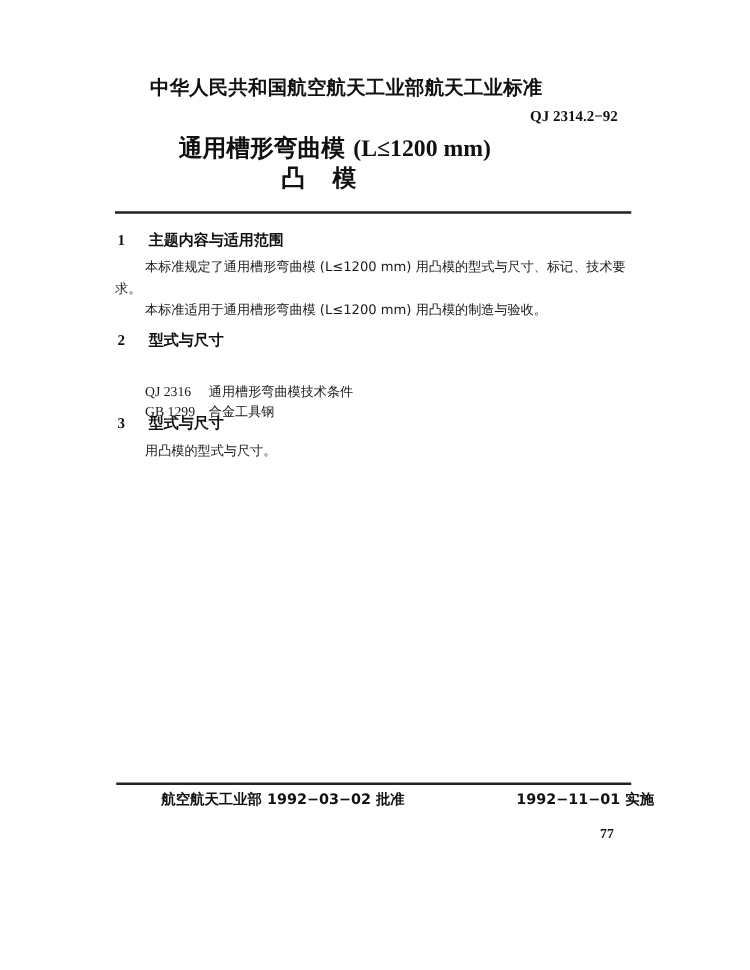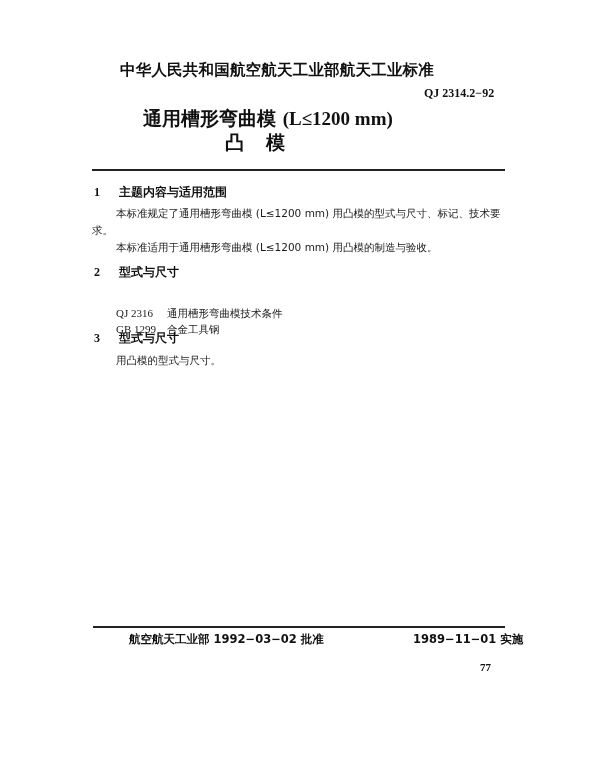--- a/index.html
+++ b/index.html
@@ -110,14 +110,14 @@
 </div>
 
 <div class="abs sec-head s3-head">
   <span class="num">3</span><span>型式与尺寸</span>
 </div>
 <div class="abs body-text s3-p1">用凸模的型式与尺寸。</div>
 
 <div class="rule rule-bottom"></div>
 
 <div class="abs footer-left">航空航天工业部 1992−03−02  批准</div>
-<div class="abs footer-right">1989−11−01  实施</div>
+<div class="abs footer-right">1992−11−01  实施</div>
 <div class="abs page-num serif">77</div>
 
 </body></html>

